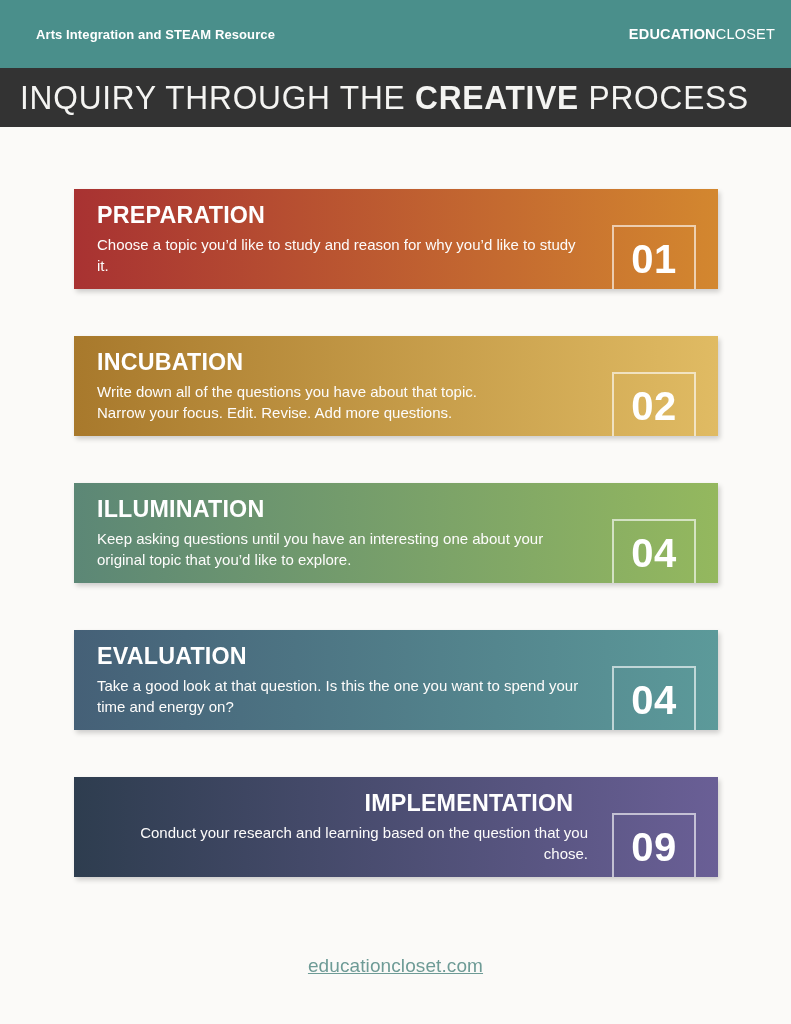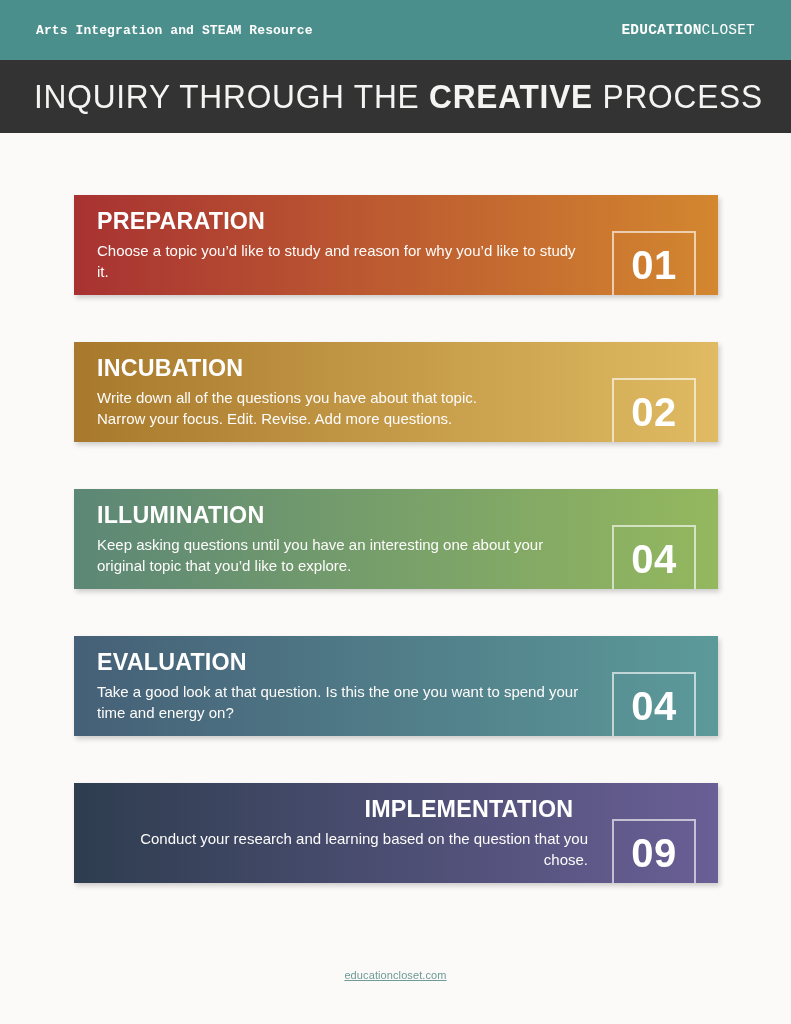--- a/index.html
+++ b/index.html
@@ -9,51 +9,50 @@
   body {
     width: 791px;
     height: 1024px;
     background: #ffffff;
     font-family: "Liberation Sans", sans-serif;
     overflow: hidden;
   }
 
   
   .topbar {
-    height: 60px;
+    height: 68px;
     background: #4a8f8b;
     display: flex;
     align-items: center;
     justify-content: space-between;
-    padding: 0 36px 0 36px;
-    box-sizing: border-box;
-    font-family: Liberation Mono, monospace;
+    padding: 0 16px 0 36px;
+    box-sizing: border-box;
   }
   .topbar-tagline {
     color: #ffffff;
     font-size: 13px;
     font-weight: bold;
     letter-spacing: 0.1px;
   }
   .brand {
     color: #ffffff;
     font-size: 14.5px;
     letter-spacing: 0.2px;
     white-space: nowrap;
   }
   .brand .brand-strong { font-weight: bold; }
   .brand .brand-light  { font-weight: normal; }
 
   
   .titleband {
-    height: 73px;
+    height: 59px;
     background: #333333;
     display: flex;
     align-items: center;
-    padding-left: 34px;
+    padding-left: 20px;
     box-sizing: border-box;
   }
   .titleband-text {
     color: #f4f4f2;
     font-size: 33px;
     letter-spacing: 0.8px;
     font-weight: normal;
     transform: scaleX(0.96);
     transform-origin: left center;
     white-space: nowrap;
@@ -133,21 +132,21 @@
   
   .footer {
     position: absolute;
     bottom: 49px;
     left: 0;
     width: 100%;
     text-align: center;
   }
   .footer-link {
     color: #6e9b96;
-    font-size: 11px;
+    font-size: 19px;
     text-decoration: underline;
     letter-spacing: 0.1px;
   }
 </style>
 </head>
 <body>
 
 <div class="topbar" style="background: rgb(74, 143, 139);">
   <div class="topbar-tagline">Arts Integration and STEAM Resource</div>
   <div class="brand">

